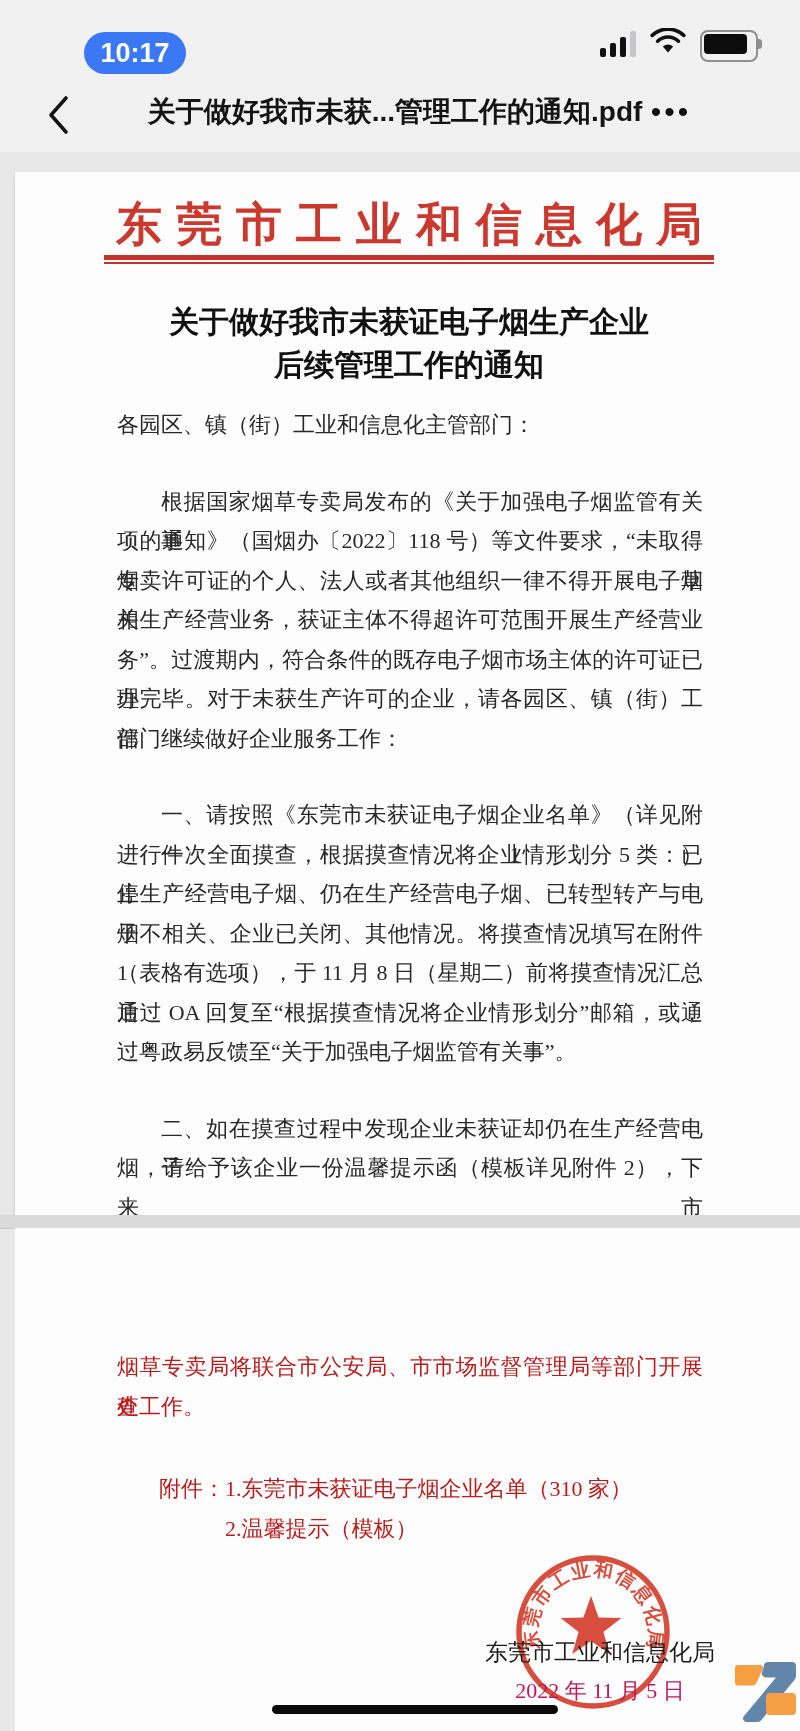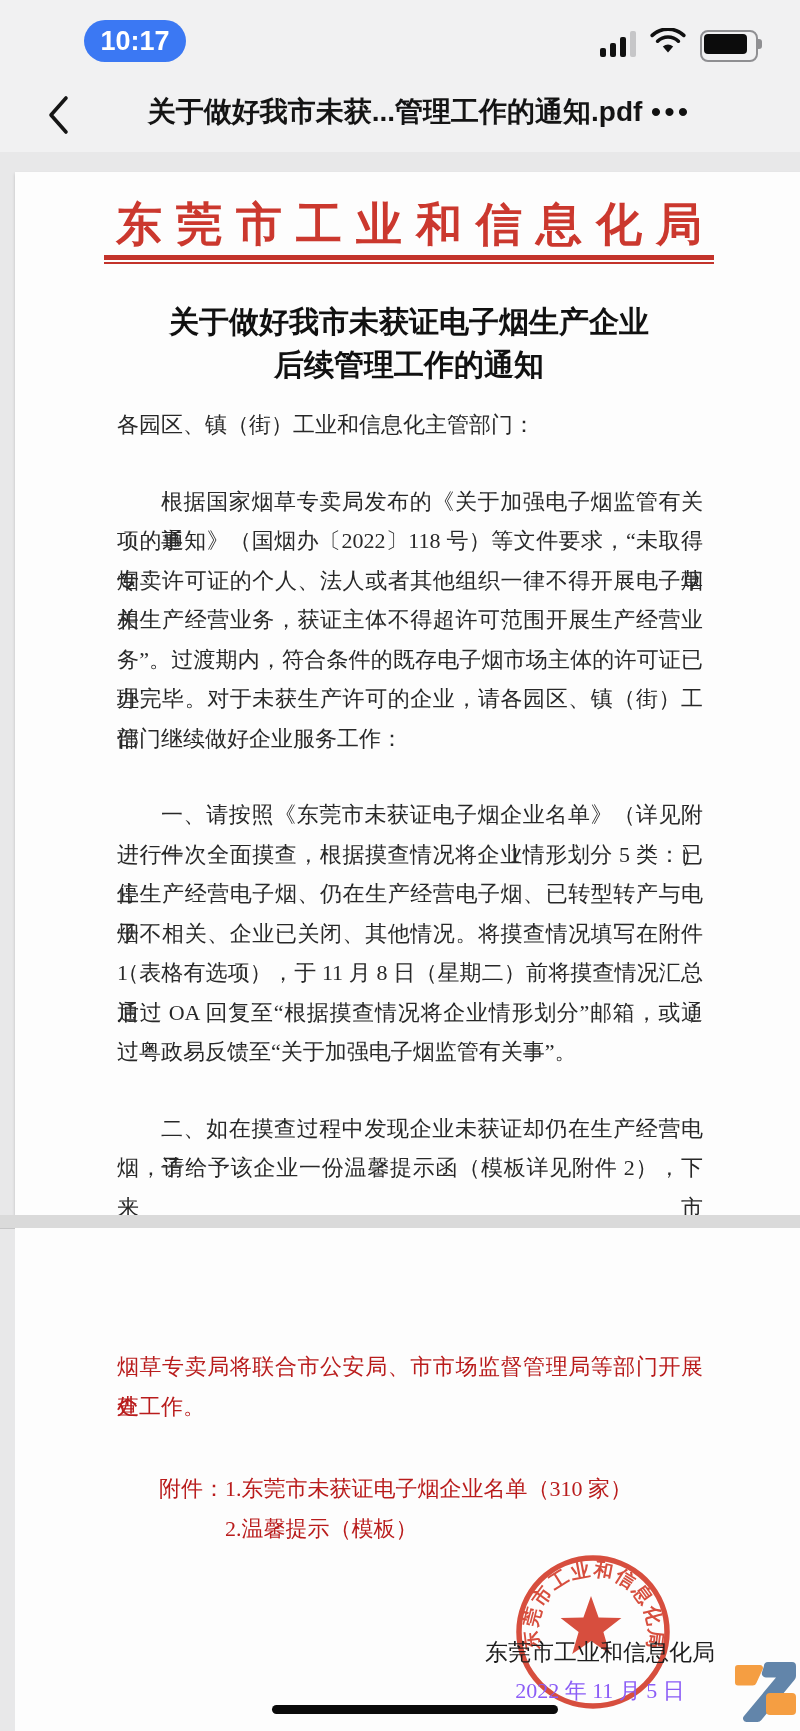--- a/index.html
+++ b/index.html
@@ -1,21 +1,21 @@
 <!DOCTYPE html>
 <html><head>
 <meta charset="utf-8">
 <style>
   html,body{margin:0;padding:0;background:#e8e8e9;}
   .screen{position:relative;width:800px;height:1731px;overflow:hidden;background:#e8e8e9;
           font-family:"Liberation Serif",serif;}
   
   .chrome{position:absolute;top:0;left:0;width:800px;height:152px;background:#f1f1f2;z-index:5;}
   .statusbar{position:relative;height:80px;}
-  .time-pill{position:absolute;left:84px;top:20px;width:102px;height:42px;border-radius:21px;
+  .time-pill{position:absolute;left:84px;top:32px;width:102px;height:42px;border-radius:21px;
              background:#3b78f3;color:#fff;font-family:"Liberation Sans",sans-serif;
              font-size:27px;font-weight:bold;display:flex;align-items:center;justify-content:center;}
   .status-icons{position:absolute;right:38px;top:28px;display:flex;align-items:center;gap:13px;}
   .sig{display:flex;align-items:flex-end;gap:4px;height:26px;}
   .sig i{display:block;width:6px;border-radius:2px;background:#111;}
   .sig .b1{height:9px}.sig .b2{height:14px}.sig .b3{height:20px}
   .sig .b4{height:26px;background:#c6c6c8;}
   .batt{position:relative;width:62px;height:28px;}
   .batt .shell{position:absolute;left:0;top:0;width:54px;height:28px;border:2.5px solid #8f8f92;border-radius:8px;}
   .batt .fill{position:absolute;left:4px;top:4px;width:43px;height:20px;border-radius:4px;background:#0c0c0c;}
@@ -42,21 +42,21 @@
   .st{white-space:normal;text-align:justify;text-align-last:justify;}
   .ind{padding-left:44px;margin-top:37px;}
   .red-rule{margin:37px 0 0 -1px;width:586px;height:5px;background:#ca3b30;
             border-top:2px solid #8f2620;border-bottom:2px solid #8f2620;}
   .p2-body{padding-top:119px;margin:0 100px 8px 102px;color:#b91c1c;font-size:22px;}
   .att1{margin-top:43px;padding-left:42px;}
   .att2{padding-left:108px;}
   .signature-line{position:absolute;left:420px;top:409px;width:330px;text-align:center;
                   color:#1c1c1c;font-size:23px;z-index:3;}
   .date-line{position:absolute;left:420px;top:448px;width:330px;text-align:center;
-             color:#8b5cf6;font-size:22px;z-index:3;}
+             color:#be185d;font-size:22px;z-index:3;}
   .seal{position:absolute;left:498px;top:324px;z-index:2;opacity:.92;}
   .home-indicator{position:absolute;left:257px;top:477px;width:286px;height:9px;border-radius:5px;background:#0a0a0a;z-index:6;}
   .brand-logo{position:absolute;left:717px;top:433px;z-index:4;}
 </style>
 </head>
 <body>
 
 <div class="screen">
 
   <div class="chrome">

